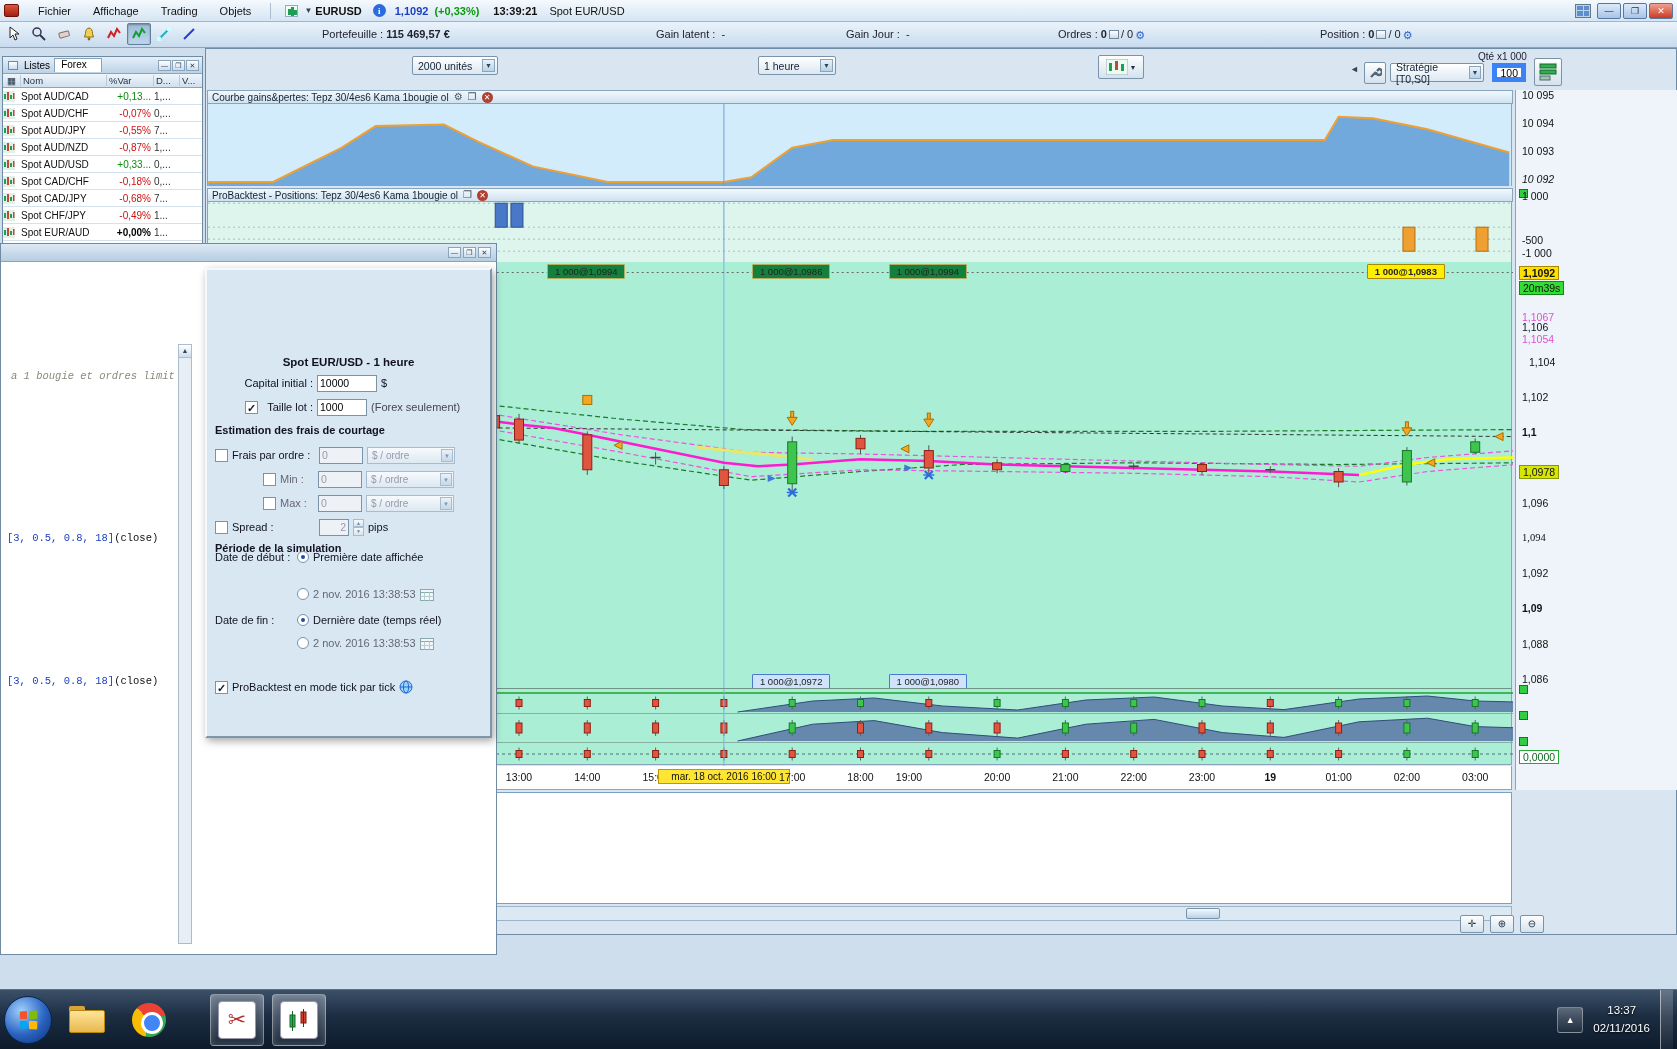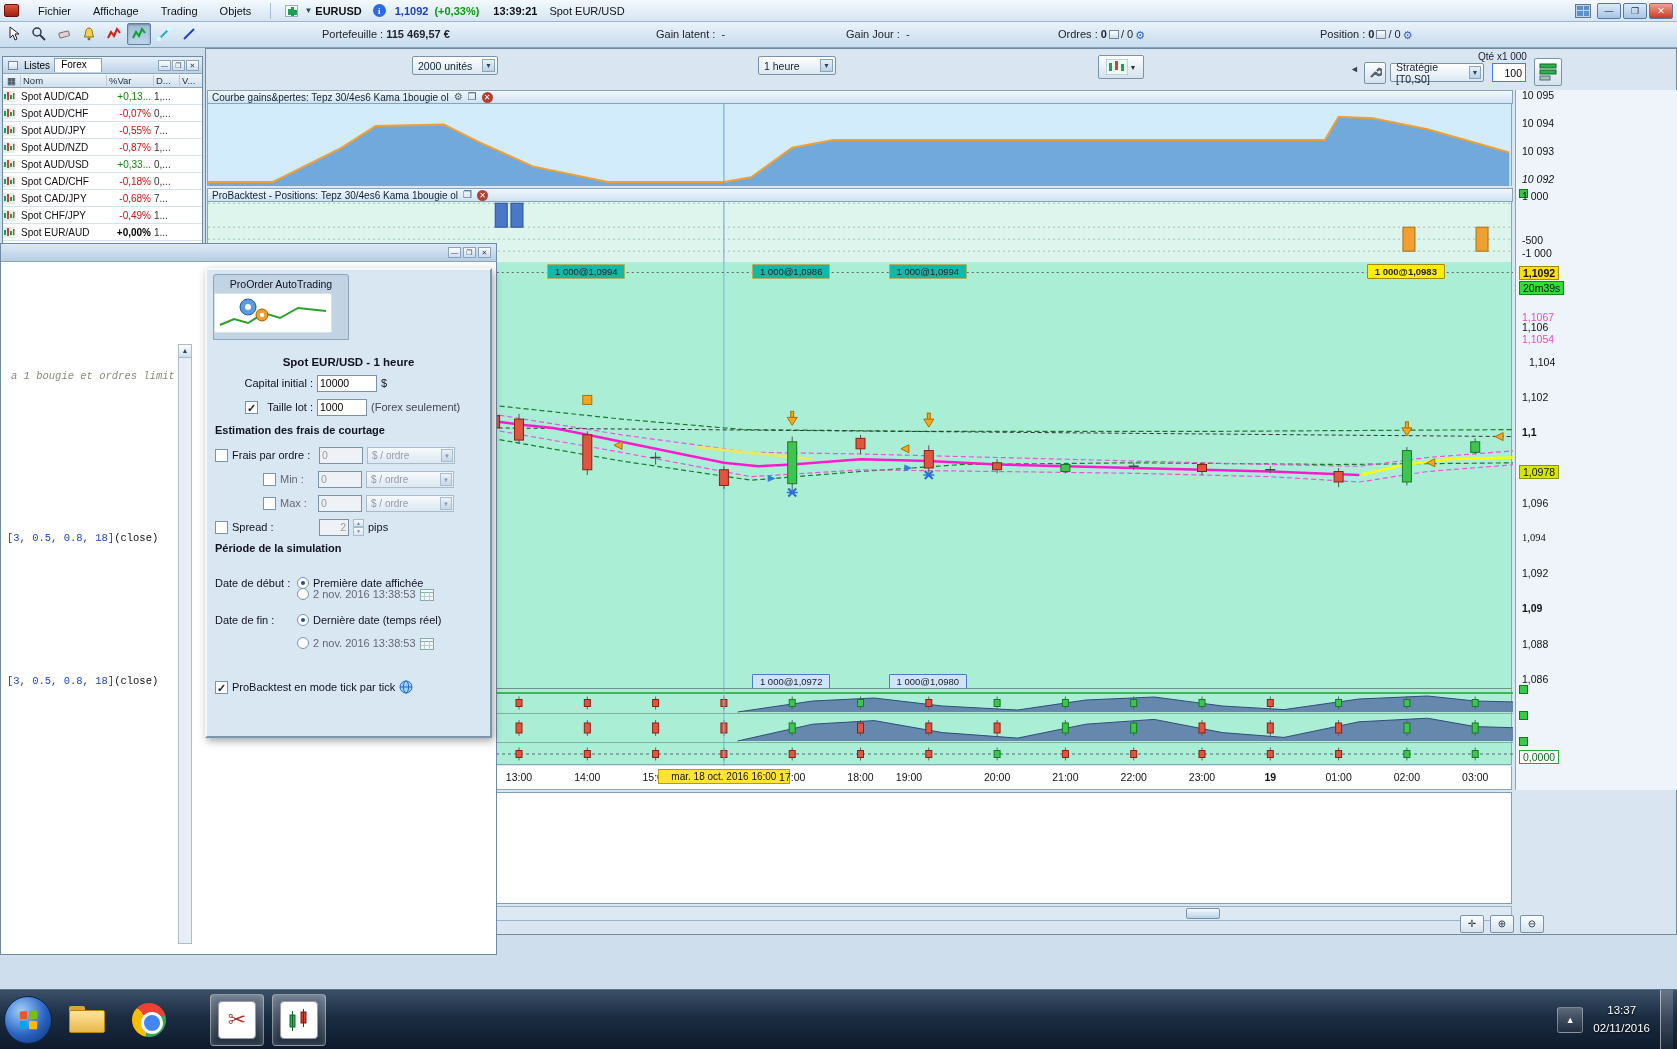--- a/index.html
+++ b/index.html
@@ -36,32 +36,32 @@
 .metric b{font-weight:bold}
 .mini-grid{display:inline-block;width:10px;height:9px;border:1px solid #789;background:linear-gradient(#fff,#cde);vertical-align:-1px;margin:0 2px}
 .mini-gear{color:#3366cc;font-size:11px;vertical-align:-1px;margin-left:2px}
 
 
 .chart-window{position:absolute;left:205px;top:48px;width:1472px;height:887px;background:#d9e6f2;border:1px solid #6e8ba3}
 .select{position:absolute;height:19px;background:linear-gradient(#ffffff,#dce8f2);border:1px solid #7a93a8;border-radius:2px;font-size:10.5px;display:flex;align-items:center;padding:0 2px 0 5px;color:#123;cursor:pointer}
 .select .sarr{margin-left:auto;width:13px;height:13px;background:linear-gradient(#e8f2fb,#b9d2e8);border:1px solid #8aa4bc;font-size:7px;line-height:12px;text-align:center;color:#345}
 .toolbtn{position:absolute;height:22px;background:linear-gradient(#fdfefe,#d4e2ee);border:1px solid #7a93a8;border-radius:2px;display:flex;align-items:center;justify-content:center;gap:2px;font-size:10px;color:#234;cursor:pointer}
 .qty-label{position:absolute;font-size:10px;color:#223}
-.tb{position:absolute;height:19px;border:1px solid #3b82f6;background:#fff;font-size:10.5px;padding:0 3px;font-family:"Liberation Sans",sans-serif}
+.tb{position:absolute;height:19px;border:5px solid #3b82f6;background:#fff;font-size:10.5px;padding:0 3px;font-family:"Liberation Sans",sans-serif}
 
 .panel-header{position:absolute;height:14px;background:linear-gradient(#f2f8fd,#cfe2f1);border:1px solid #8aa4bc;display:flex;align-items:center;gap:5px;font-size:10px;color:#123;padding:0 4px;white-space:nowrap}
 .ph-ic{font-size:10px;color:#456;line-height:10px}
 .ph-close{color:#fff;background:#b04030;border-radius:50%;width:11px;height:11px;font-size:8px;line-height:11px;text-align:center}
 .gains-plot{position:absolute;left:207px;top:104px;width:1305px;height:82px;background:#d2ecfb;border-left:1px solid #8aa4bc;border-right:1px solid #8aa4bc}
 .pos-plot{position:absolute;left:207px;top:202px;width:1305px;height:60px;background:#def5ee;border-left:1px solid #8aa4bc;border-right:1px solid #8aa4bc}
 .main-chart{position:absolute;left:207px;top:262px;width:1305px;height:426px;background:#abeed6;border-left:1px solid #8aa4bc;border-right:1px solid #8aa4bc}
 .sub-chart{position:absolute;left:207px;top:688px;width:1305px;height:77px;background:#abeed6;border:1px solid #8aa4bc;border-top-color:#6f9484}
 svg{display:block}
 
-.olabel{position:absolute;width:78px;text-align:center;font-size:9.5px;padding:1px 0;border:1px solid #b0b060;background:#14b8a6;color:#222;border-radius:1px}
+.olabel{position:absolute;width:78px;text-align:center;font-size:9.5px;padding:1px 0;border:1px solid #b0b060;background:#15803d;color:#222;border-radius:1px}
 .olabel.yellow{background:#ffee00;border-color:#aa8800;font-weight:bold}
 .olabel.blue{background:#cfe3fa;border-color:#4a7bd0}
 
 .time-axis{position:absolute;left:207px;top:766px;width:1305px;height:24px;background:#ffffff;border-left:1px solid #8aa4bc;border-right:1px solid #8aa4bc;border-bottom:1px solid #8aa4bc;font-size:10.5px;color:#111}
 .tlabel{position:absolute;top:5px;text-align:center}
 .tlabel.hl{background:#ffe533;border:1px solid #bb9900;top:3px;padding:1px 0;font-size:10px}
 .tlabel.b{font-weight:bold}
 
 .price-scale{position:absolute;left:1515px;top:90px;width:162px;height:700px;background:#eef4fa;border-left:1px solid #8aa4bc;font-size:10.5px;color:#111}
 .plabel{position:absolute;left:3px;padding:0 3px;white-space:nowrap}
@@ -700,31 +700,20 @@
           </span>
           <span class="fname">Spot EUR/AUD</span>
           <span class="fvar flat">+0,00%</span>
           <span class="fd">1...</span>
         </div>
       </div>
   </div>
 
   <div class="dialog">
     <div class="dtabs">
-      <div class="dtab">
-        <div class="dtab-label">ProOrder AutoTrading</div>
-        <svg width="118" height="40">
-          <rect width="118" height="40" fill="#fff" stroke="#b0c4d8"></rect>
-          <path d="M6 32 L20 26 L34 30 L50 20 L66 25 L84 15 L112 18" stroke="#2ca02c" fill="none" stroke-width="2"></path>
-          <circle cx="34" cy="14" r="8" fill="#5a9be0" stroke="#2a5ba0"></circle>
-            <circle cx="34" cy="14" r="3" fill="#fff"></circle>
-          <circle cx="48" cy="22" r="6" fill="#f0a030" stroke="#a06000"></circle>
-            <circle cx="48" cy="22" r="2.2" fill="#fff"></circle>
-        </svg>
-      </div>
     </div>
     <div class="dtitle">Spot EUR/USD - 1 heure</div>
 
     <div class="drow" style="top:104px">
       <span class="dlab" style="width:98px;text-align:right">Capital initial :</span>
       <input class="din" style="width: 60px;" value="10000">
       <span>$</span>
     </div>
     <div class="drow" style="top:128px">
       <span style="width:26px"></span>
@@ -767,21 +756,21 @@
       <span class="cb empty">✓</span>
       <span class="dlab" style="width:83px">Spread :</span>
       <input class="din dis" style="width: 30px; text-align: right;" disabled="" value="2">
       <span class="spin">
           <b>▲</b>
           <b>▼</b>
         </span>
       <span>pips</span>
     </div>
     <div class="dsection" style="top:272px">Période de la simulation</div>
-    <div class="drow" style="top:304px">
+    <div class="drow" style="top:278px">
       <span class="dlab" style="width:78px">Date de début :</span>
       <span class="radio on"></span>
       <span>Première date affichée</span>
     </div>
     <div class="drow" style="top:315px">
       <span style="width:78px"></span>
       <span class="radio"></span>
       <span style="color:#667">2 nov. 2016 13:38:53</span>
       <span>
           <svg width="14" height="13">

